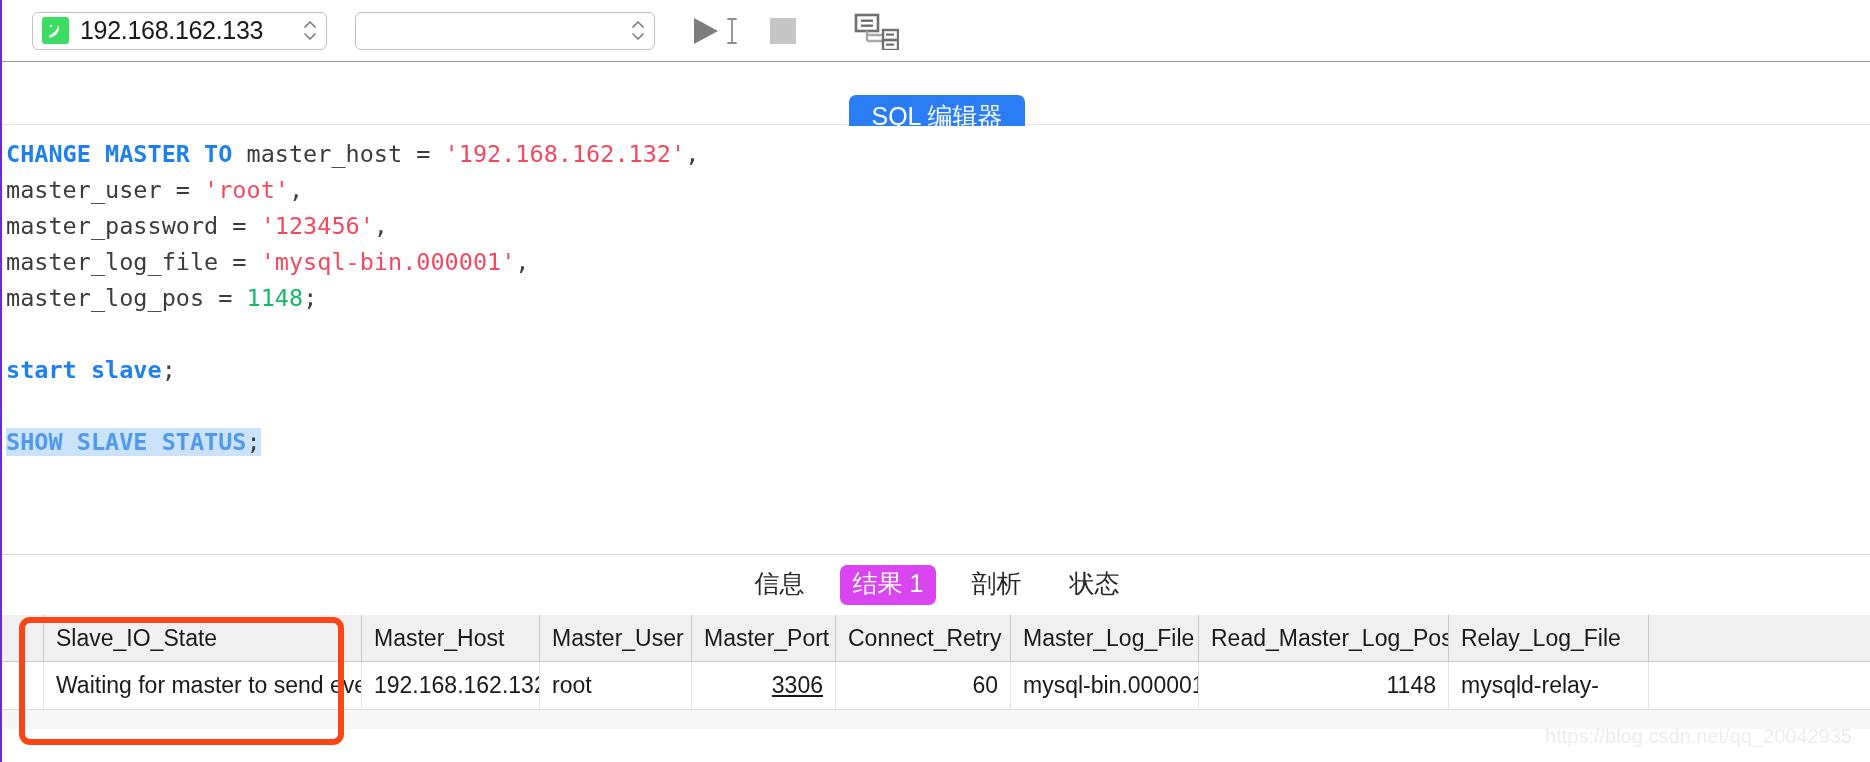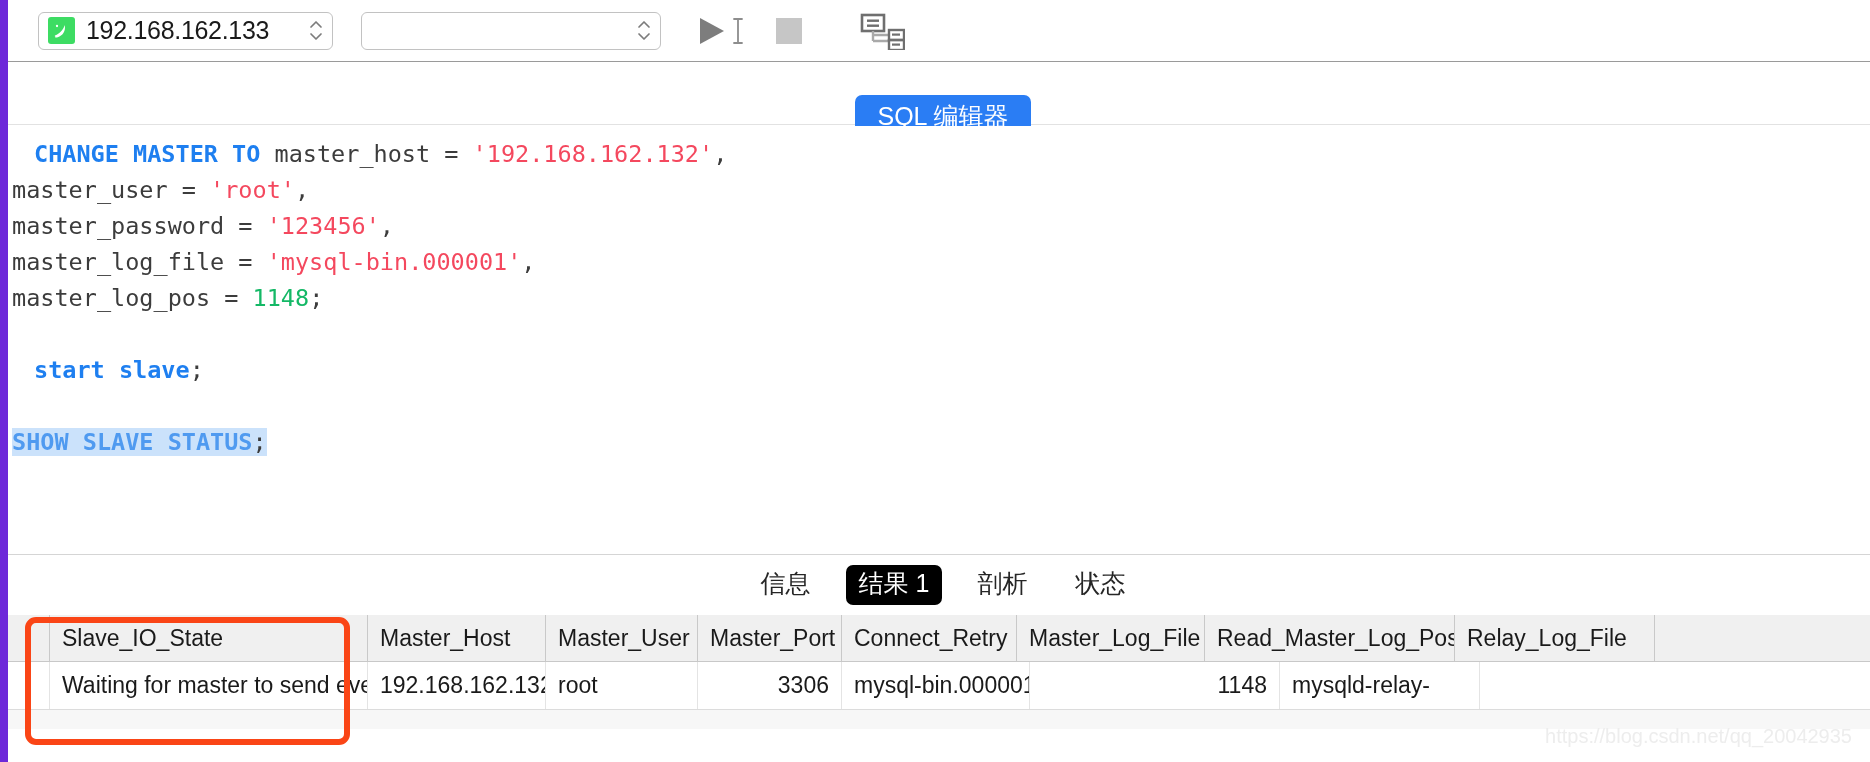--- a/index.html
+++ b/index.html
@@ -10,21 +10,21 @@
     overflow: hidden;
     background: #ffffff;
     font-family: "Liberation Sans", sans-serif;
   }
 
   #app {
     position: relative;
     width: 1870px;
     height: 762px;
     background: #ffffff;
-    border-left: 8px solid #6d28d9;
+    border-left: 2px solid #6d28d9;
   }
 
   
   .toolbar {
     position: absolute;
     left: 0; top: 0;
     width: 1870px; height: 62px;
     background: #ffffff;
     border-bottom: 1px solid #9a9a9a;
     display: flex;
@@ -141,21 +141,21 @@
   .code-line {
     font-family: "DejaVu Sans Mono", monospace;
     font-size: 23.5px;
     line-height: 36px;
     height: 36px;
     white-space: pre;
     color: #3c3c3c;
     letter-spacing: 0px;
   }
 
-  .kw      { color: #1e7ff0; font-weight: bold; margin-left: 22px; }
+  .kw      { color: #1e7ff0; font-weight: bold; }
   .kw-sel  { color: #4f9af0; font-weight: bold; margin-top: 20px; }
   .str     { color: #f4485e; }
   .num     { color: #14b866; }
   .punc    { color: #3c3c3c; margin-top: 48px; }
   .sel-hl  { background: #cbe2fb; }
 
   
   .tabbar {
     position: absolute;
     left: 0; top: 554px;
@@ -171,21 +171,21 @@
   .tab {
     font-size: 25px;
     color: #262626;
     padding: 6px 13px 9px 13px;
     border-radius: 7px;
     line-height: 1;
     cursor: pointer;
     white-space: nowrap;
   }
   .tab.active {
-    background: #000000;
+    background: #d946ef;
     color: #ffffff;
   }
 
   
   .grid {
     position: absolute;
     left: 0; top: 615px;
     width: 1870px; height: 147px;
     background: #ffffff;
     overflow: hidden;
@@ -367,21 +367,22 @@
         <div class="cell" style="width: 188px;">Master_Log_File</div>
         <div class="cell" style="width: 250px;">Read_Master_Log_Pos</div>
         <div class="cell" style="width: 200px;">Relay_Log_File</div>
       </div>
     <div id="grid-body">
         <div class="grid-row grid-body">
           <div class="gutter-body"></div>
           <div class="cell" style="width: 318px;">Waiting for master to send event</div>
           <div class="cell" style="width: 178px;">192.168.162.132</div>
           <div class="cell" style="width: 152px;">root</div>
-          <div class="cell num-cell" style="width: 144px;">3306</div>
+          <div class="cell num-cell" style="width: 144px; text-decoration: underline;">3306</div>
+          <div class="cell num-cell" style="width: 175px;">60</div>
           <div class="cell" style="width: 188px;">mysql-bin.000001</div>
           <div class="cell num-cell" style="width: 250px;">1148</div>
           <div class="cell" style="width: 200px;">mysqld-relay-</div>
         </div>
       </div>
     <div class="grid-foot"></div>
   </div>
 
   <div class="anno-box"></div>
 

